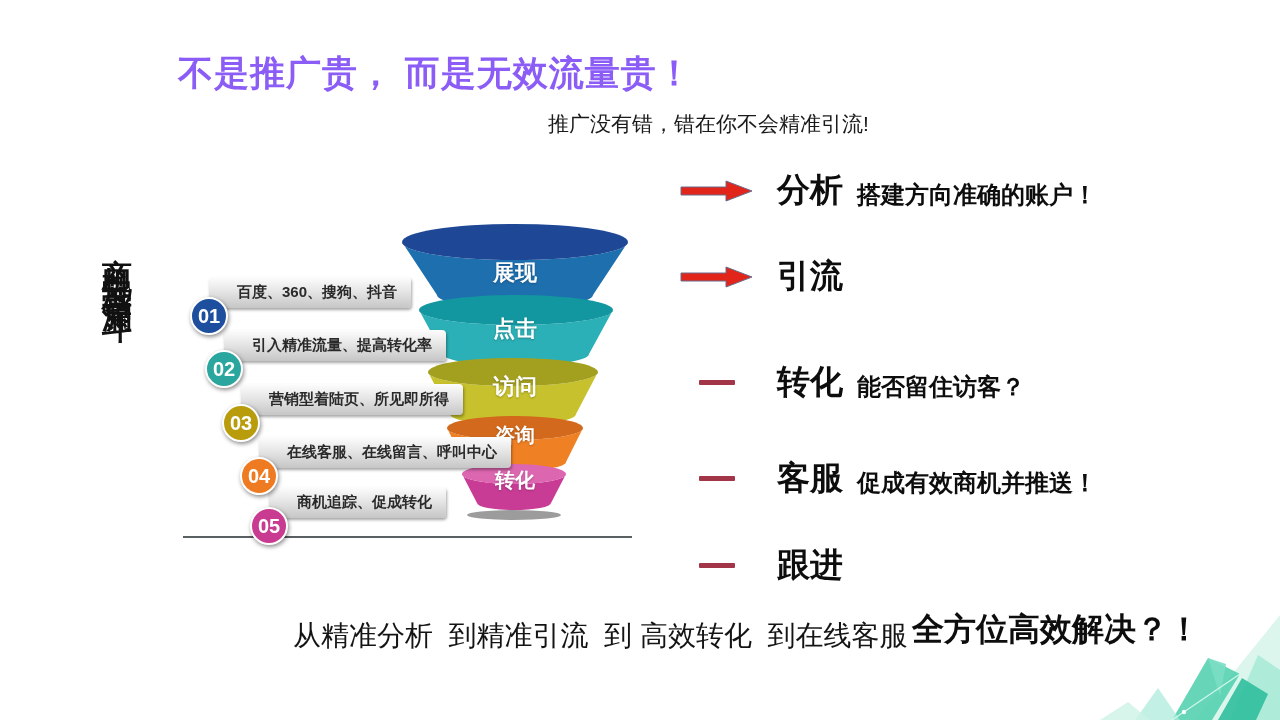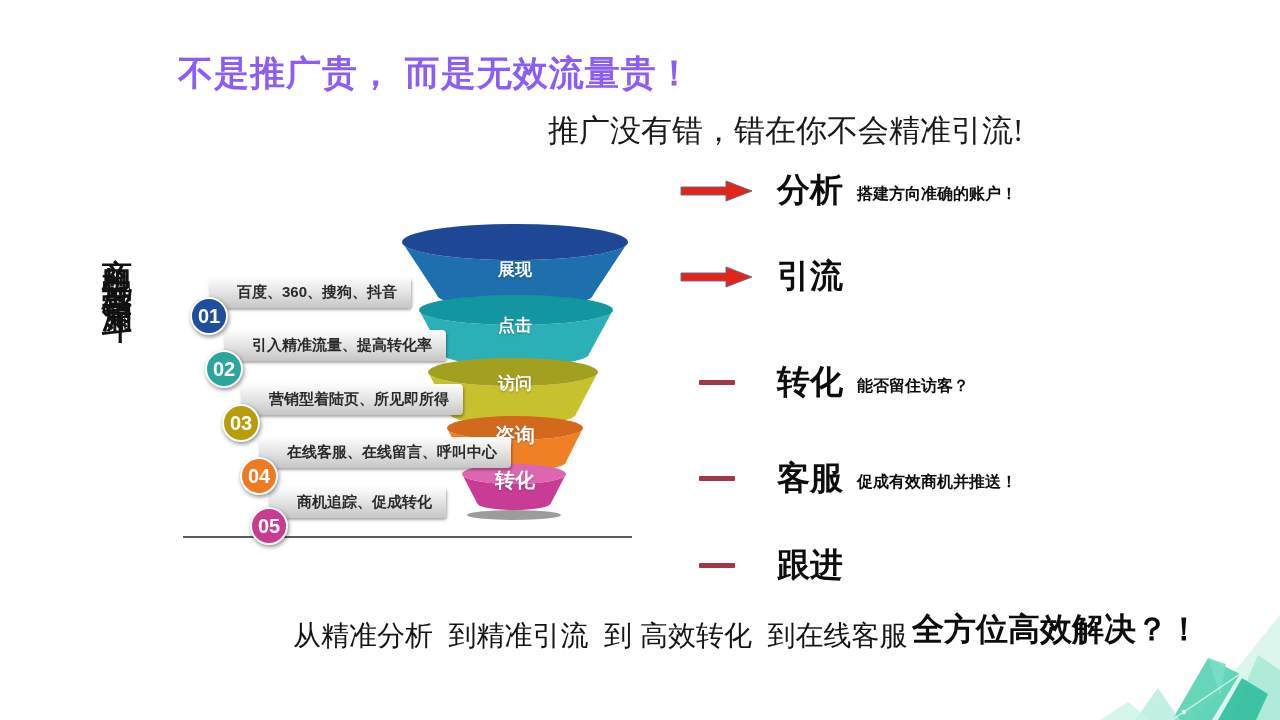--- a/index.html
+++ b/index.html
@@ -2,50 +2,50 @@
 <html><head>
 <meta charset="utf-8">
 <style>
   * { margin:0; padding:0; box-sizing:border-box; }
   html,body { width:1280px; height:720px; }
   body { font-family:"Liberation Sans","DejaVu Sans",sans-serif; background:#ffffff; overflow:hidden; }
   .slide { position:relative; width:1280px; height:720px; background:#ffffff; overflow:hidden; }
 
   .main-title { position:absolute; left:178px; top:50px; font-family:Liberation Sans, sans-serif;
     font-size:35px; font-weight:bold; color:#8b5cf6; letter-spacing:1px; }
-  .subtitle { position:absolute; left:548px; top:110px; font-size:31px; font-weight:500; color:#1a1a1a;font-family:Liberation Serif, serif; }
+  .subtitle { position:absolute; left:548px; top:110px; font-size:21px; font-weight:500; color:#1a1a1a; }
 
   .vertical-label { position:absolute; left:96px; top:234px; writing-mode:vertical-rl; text-orientation:upright;
     font-family:"Liberation Serif","DejaVu Serif",serif; font-size:30px; font-weight:bold; color:#111;
     letter-spacing:9px; }
 
   
   .funnel { position:absolute; left:393px; top:222px; width:244px; height:300px; }
   .funnel svg { position:absolute; left:0; top:0; }
   .funnel-label { position:absolute; left:0; width:244px; text-align:center; color:#ffffff;
-    font-size:17px; font-weight:bold; text-shadow:0 1px 2px rgba(0,0,0,.25); }
+    font-size:22px; font-weight:bold; text-shadow:0 1px 2px rgba(0,0,0,.25); }
 
   
   .step { position:absolute; display:flex; align-items:center; }
   .step-badge { position:relative; z-index:2; width:38px; height:38px; border-radius:50%;
     border:2px solid #fff; box-shadow:1px 2px 4px rgba(0,0,0,.45); color:#fff;
     font-size:20px; font-weight:bold; display:flex; align-items:center; justify-content:center;margin-top:48px; }
   .step-pill { position:relative; z-index:1; margin-left:-19px; padding:6px 14px 6px 28px;
     background:linear-gradient(#fdfdfd,#e6e6e6 45%,#c6c6c6); border-radius:4px;
     box-shadow:1px 2px 3px rgba(0,0,0,.35); font-size:15px; font-weight:bold; color:#2a2a2a;
     white-space:nowrap; }
 
   
   .point-row { position:absolute; left:680px; display:flex; align-items:center; }
   .marker-slot { width:74px; display:flex; align-items:center; justify-content:center; flex:0 0 74px; }
   .dash { width:36px; height:5px; border-radius:1px; }
   .kw { margin-left:23px; font-family:"Liberation Serif","DejaVu Serif",serif; font-size:33px;
     font-weight:bold; color:#0d0d0d; white-space:nowrap; }
   .desc { margin-left:14px; padding-top:8px; font-family:"Liberation Serif","DejaVu Serif",serif;
-    font-size:16px; font-weight:bold; color:#0d0d0d; white-space:nowrap; }
+    font-size:24px; font-weight:bold; color:#0d0d0d; white-space:nowrap; }
 
   .hline { position:absolute; left:183px; top:536px; width:449px; height:2px; background:#5a5f62; }
 
   .footer-left { position:absolute; left:293px; top:617px; font-size:28px; font-weight:500;
     color:#141414; white-space:pre; }
   .footer-right { position:absolute; left:912px; top:608px; font-family:"Liberation Serif","DejaVu Serif",serif;
     font-size:32px; font-weight:bold; color:#0d0d0d; white-space:nowrap; }
 
   .decor { position:absolute; right:0; bottom:0; width:200px; height:120px; }
 </style>

